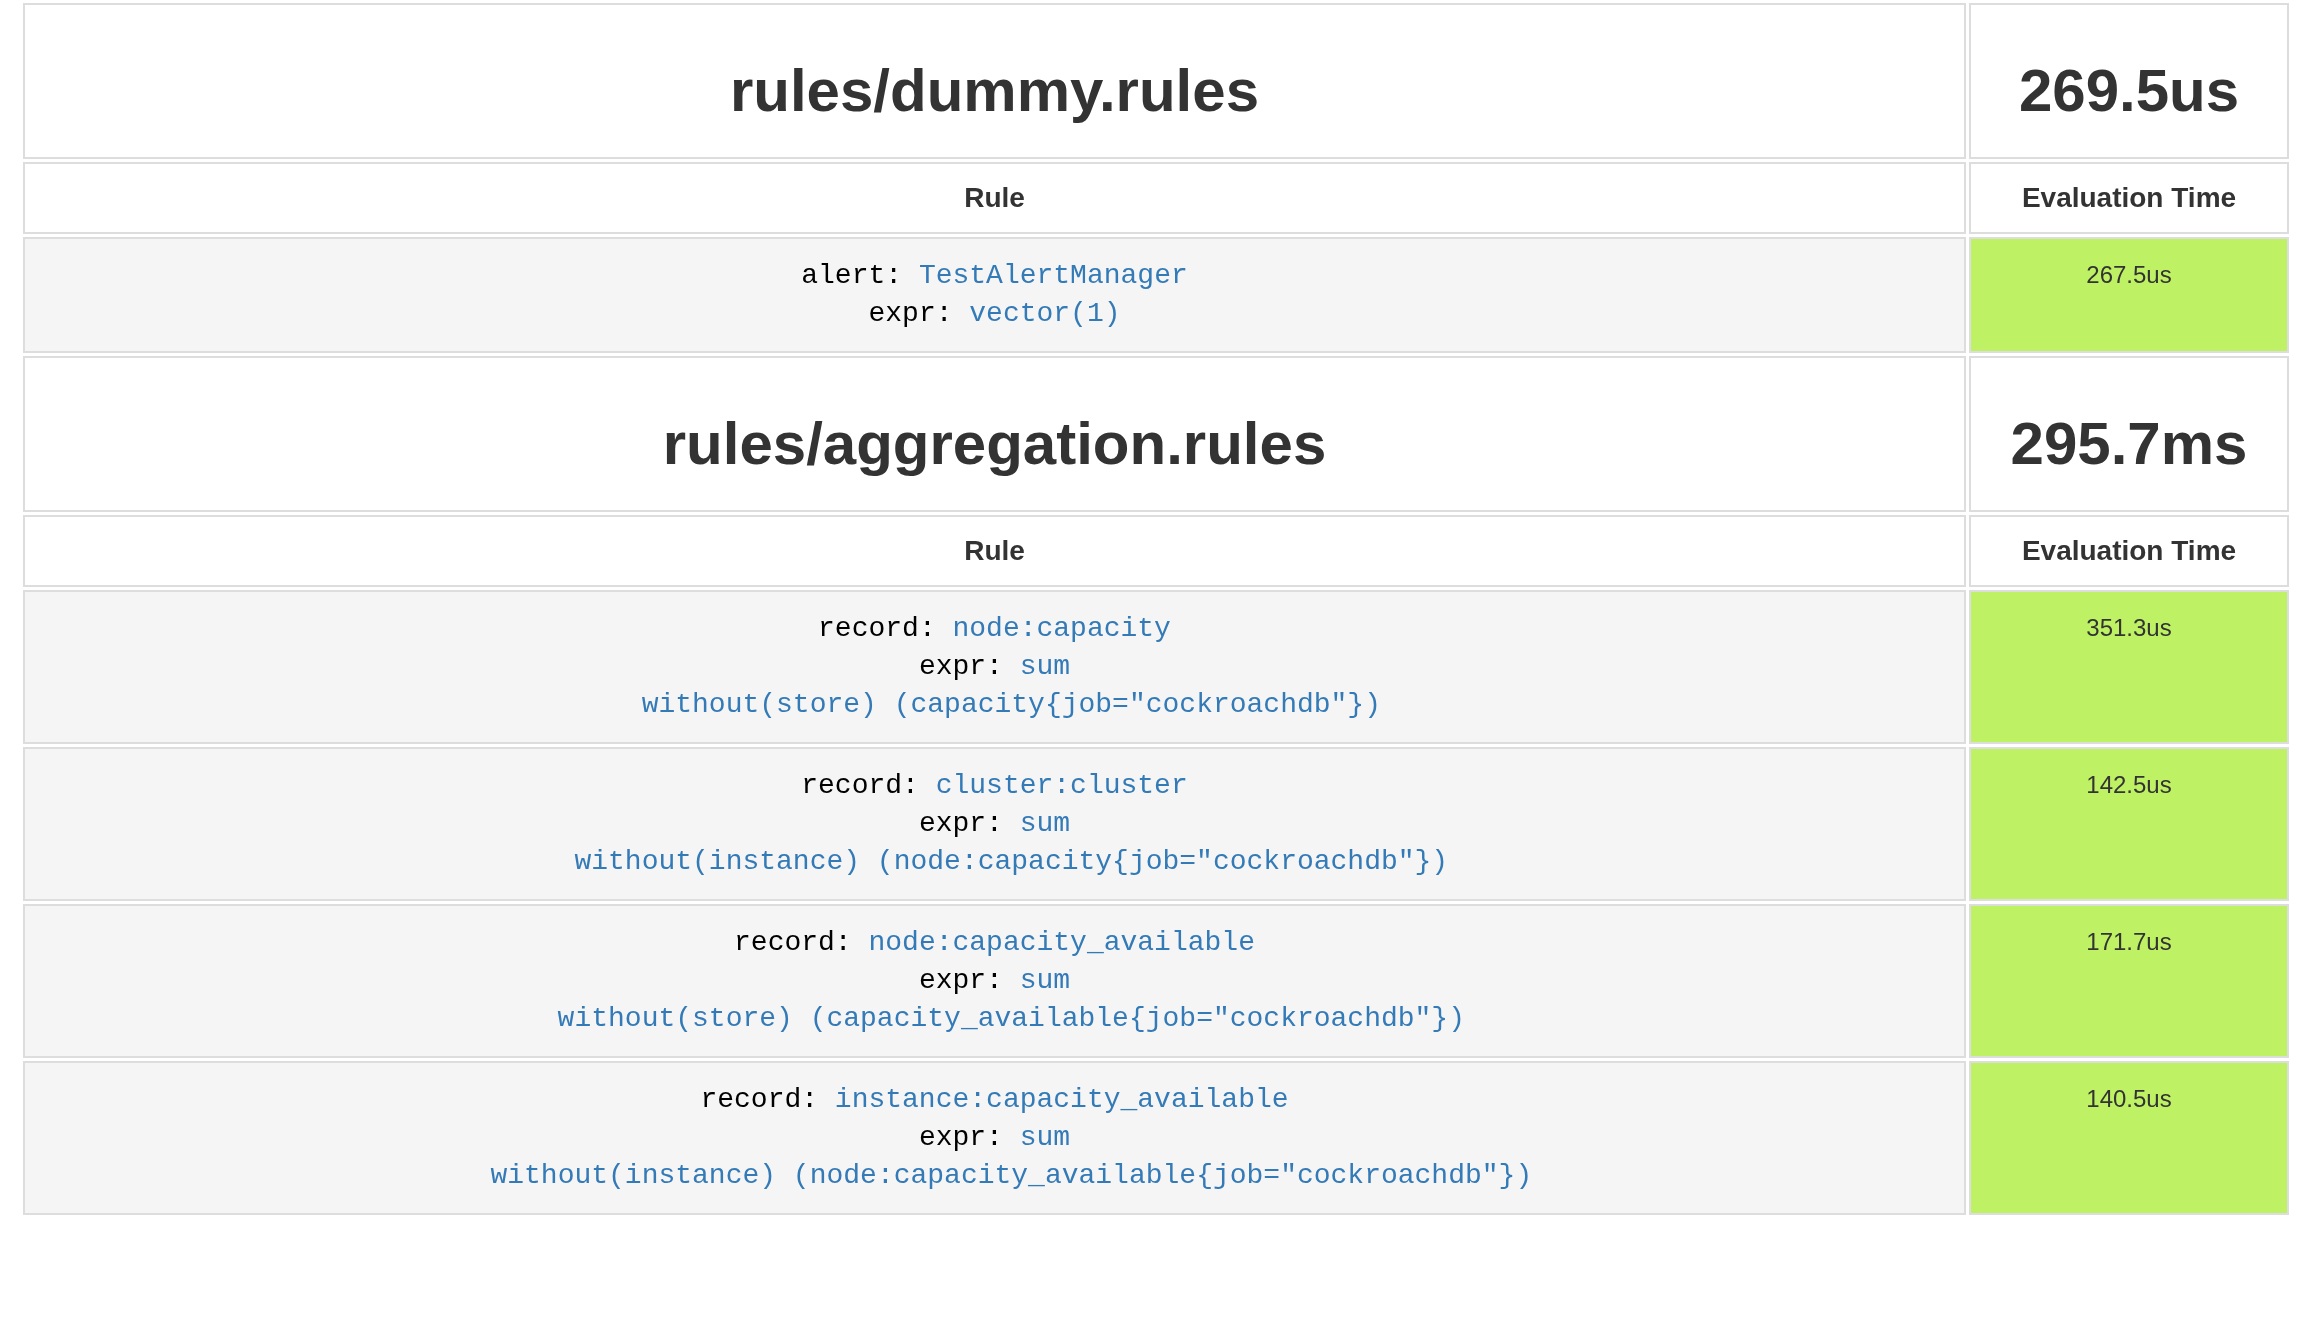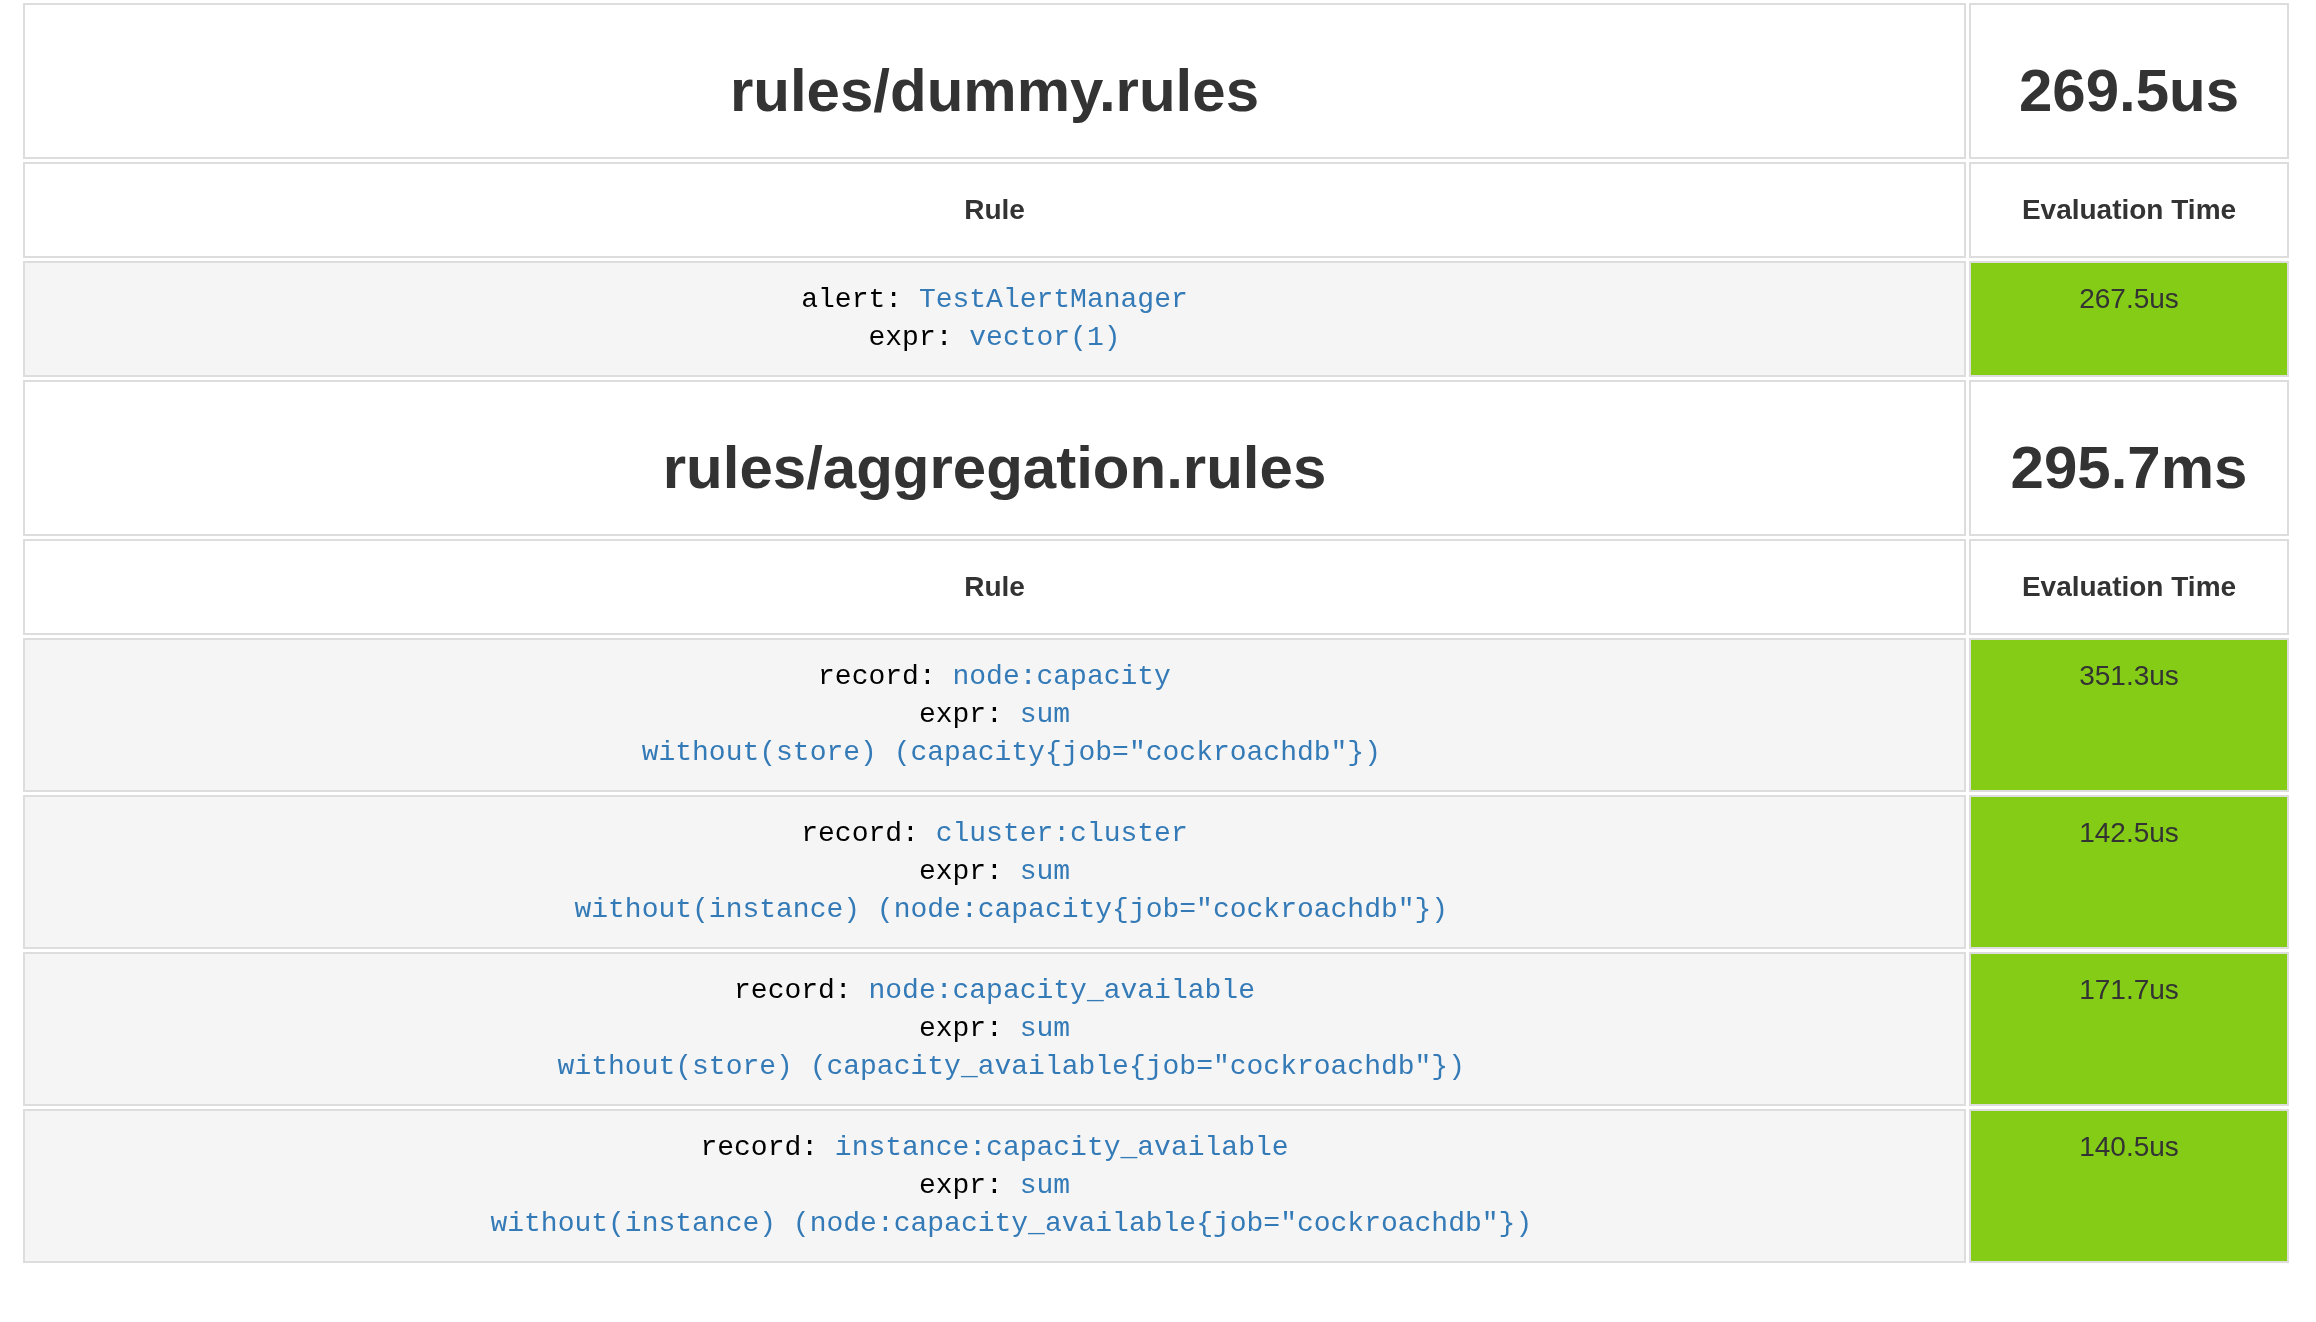--- a/index.html
+++ b/index.html
@@ -43,35 +43,35 @@
   }
   h2.group-heading {
     font-size: 60px;
     line-height: 64px;
     font-weight: 700;
     margin: 40px 0 20px 0;
     color: var(--text-color, #333333);
     white-space: nowrap;
   }
   th.col-header {
-    padding: 27px 18px;
+    padding: 15px 18px;
     font-size: 28px;
     line-height: 38px;
     font-weight: 700;
     background: #ffffff;
   }
   td.rule-cell {
     background: var(--rule-cell-bg, #f5f5f5);
     padding: 18px;
   }
   td.time-cell {
     padding: 17px 18px;
-    font-size: 28px;
+    font-size: 24px;
     line-height: 38px;
-    background: #84cc16;
+    background: #bef264;
   }
   .code {
     font-family: "Liberation Mono", "DejaVu Sans Mono", monospace;
     font-size: 28px;
     line-height: 38px;
     white-space: pre;
     color: #000000;
   }
   .code-line { white-space: pre; }
   a.code-link {

